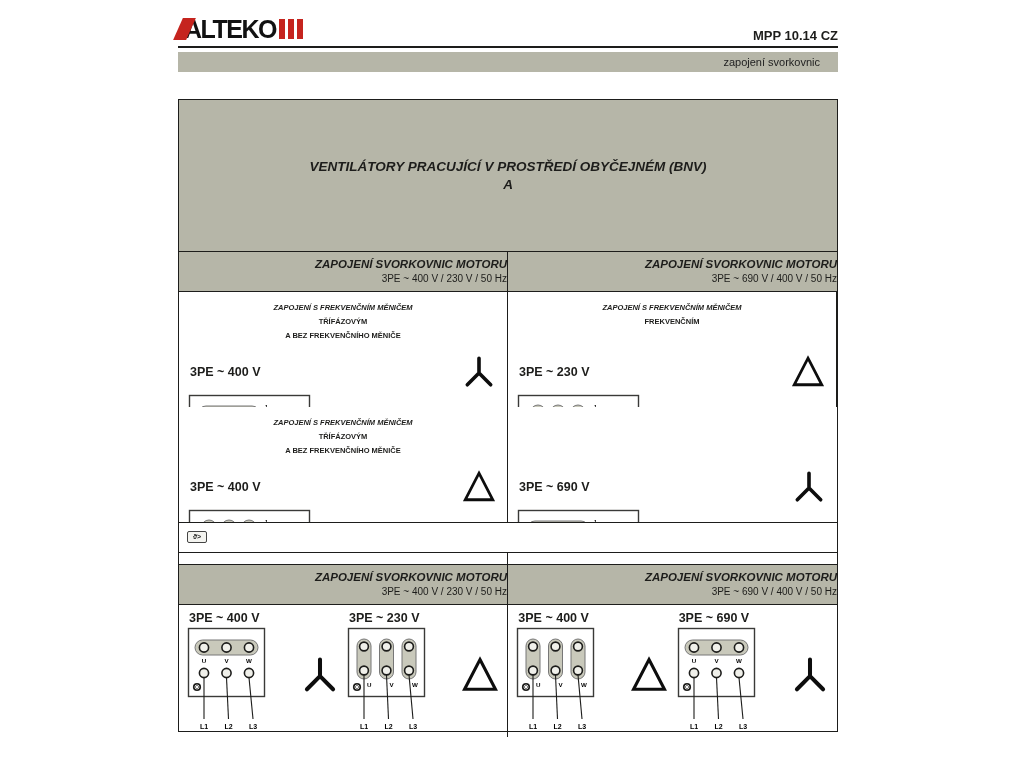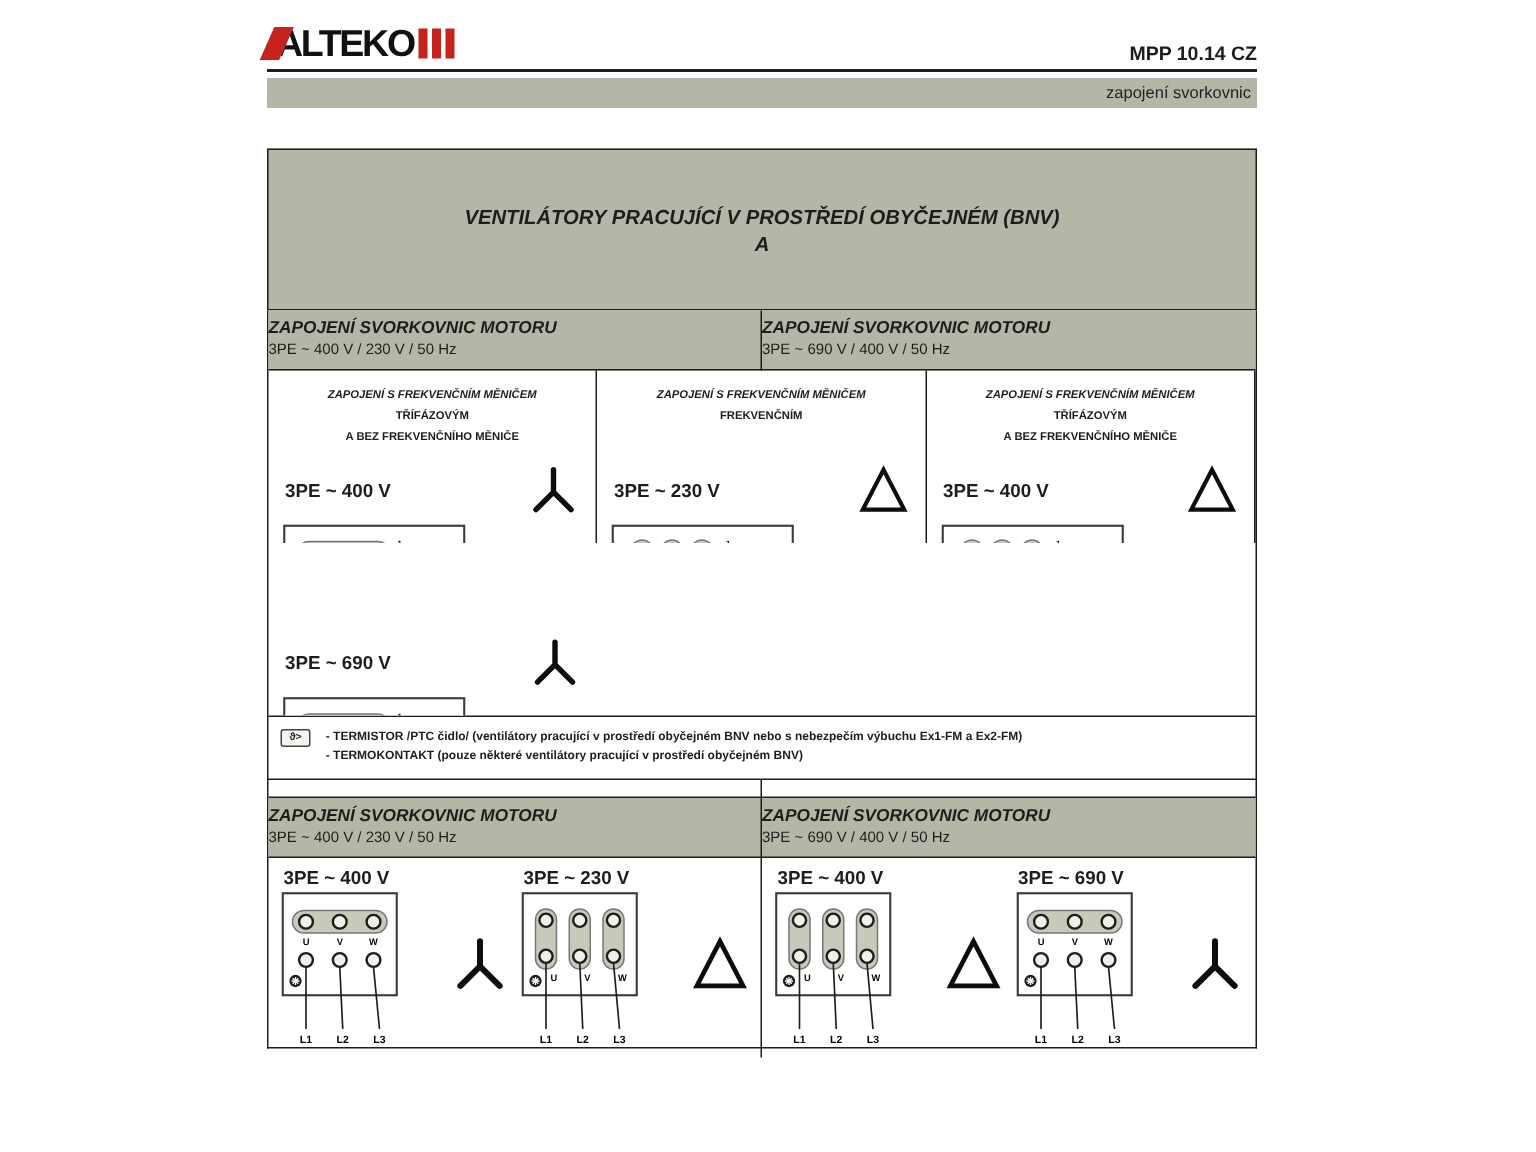--- a/index.html
+++ b/index.html
@@ -13,34 +13,34 @@
   
   .hdr-row{position:relative;height:28px;margin-top:12px}
   .logo{position:absolute;left:0;top:0;display:flex;align-items:center;height:26px}
   .logo-slash{width:13px;height:22px;background:var(--red);transform:skewX(-24deg);margin-right:-7px}
   .logo-text{font-weight:bold;font-size:25px;letter-spacing:-1.5px;color:#111}
   .logo-bars{display:flex;gap:2.5px;margin-left:3px}
   .logo-bars i{width:6.5px;height:20px;background:var(--red)}
   .doc-code{position:absolute;right:0;bottom:1px;font-weight:bold;font-size:13px}
   .rule{border-top:2px solid var(--ink);margin-top:2px}
   .subbar{margin-top:4px;height:20px;background:var(--gray);font-size:11px;line-height:20px;
-    text-align:right;padding-right:4px;color:#222}
+    text-align:right;padding-right:18px;color:#222}
 
   
-  .s1-title{margin-top:27px;height:108px;background:var(--gray);border:1.5px solid var(--ink);
+  .s1-title{margin-top:27px;height:153px;background:var(--gray);border:1.5px solid var(--ink);
     display:flex;flex-direction:column;justify-content:center;gap:3px;text-align:center;
     font-weight:bold;font-style:italic;font-size:13.5px}
   .s-table{border:1.5px solid var(--ink);border-top:none;background:#fff}
   .hrow{display:grid;grid-template-columns:1fr 1fr}
   .hcell{background:var(--gray);border-right:1.5px solid var(--ink);border-bottom:1px solid var(--ink);
-    text-align:left;padding:6px 0 7px}
+    text-align:right;padding:6px 0 7px}
   .hcell.last{border-right:none}
   .hc1{font-weight:bold;font-style:italic;font-size:11.5px}
   .hc2{font-weight:normal;font-size:10px;margin-top:3px}
-  .crow{display:grid;grid-template-columns:1fr 1fr 1fr;height:230px}
+  .crow{display:grid;grid-template-columns:1fr 1fr;height:230px}
   .col{border-right:1px solid var(--ink);padding:6px 5px 0;overflow:hidden}
   .col.c2{border-right-width:1.5px}
   .col.c4{border-right:none}
   .subhead{min-height:54px;text-align:center;font-size:7.5px;font-weight:bold;line-height:1.85;padding-top:3px}
   .sh-i{font-style:italic}
   .voltrow{display:flex;justify-content:space-between;align-items:center;height:40px;padding:0 6px 0 6px}
   .volt{font-weight:bold;font-size:12.5px;white-space:nowrap}
   .connsym svg{width:34px;height:34px;display:block}
   .tbox{margin:2px 0 0 4px}
   .noterow{border-top:1px solid var(--ink);display:flex;gap:10px;padding:6px 8px 9px;align-items:flex-start}
@@ -294,24 +294,20 @@
               <text class="t7" x="41" y="103">L2</text>
               <text class="t7" x="61" y="103">L3</text>
             </svg></div>
       </div>
     </div>
 
     <div class="noterow">
       <span class="note-symbox">
         <span>ϑ&gt;</span>
       </span>
-      <div class="note-lines">
-        <div>- TERMISTOR /PTC čidlo/ (ventilátory pracující v prostředí obyčejném BNV nebo s nebezpečím výbuchu Ex1-FM a Ex2-FM)</div>
-        <div>- TERMOKONTAKT (pouze některé ventilátory pracující v prostředí obyčejném BNV)</div>
-      </div>
     </div>
   </div>
 
 
   <div class="s-table">
     <div class="sprow">
       <div class="sp"></div>
       <div class="sp last"></div>
     </div>
     <div class="hrow">

